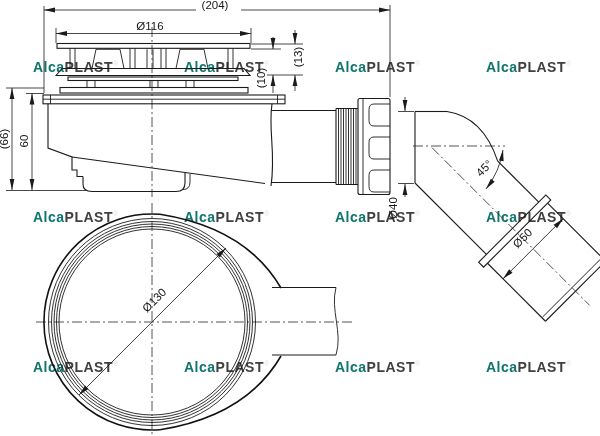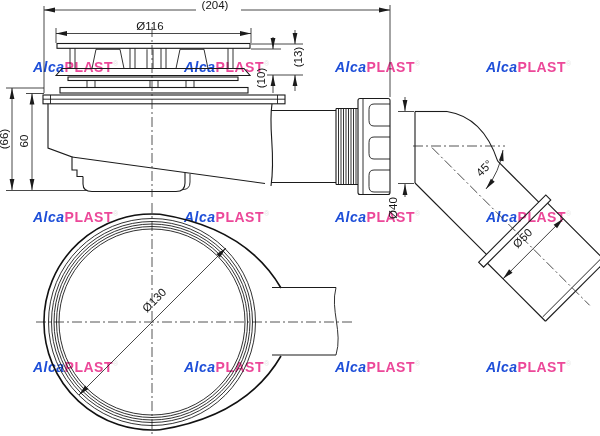--- a/index.html
+++ b/index.html
@@ -1,22 +1,22 @@
 <!DOCTYPE html>
 <html><head>
 <meta charset="utf-8">
 <style>
   html,body{margin:0;padding:0;background:#fff;}
   #stage{position:relative;width:600px;height:436px;background:#fff;overflow:hidden;
          font-family:"Liberation Sans",sans-serif;}
   .wm-layer{position:absolute;inset:0;z-index:0;}
   .wm{position:absolute;white-space:nowrap;font-size:14px;line-height:14px;letter-spacing:.5px;
       user-select:none;}
-  .wm b{color:#1d4ed8;font-weight:700;font-style:italic;}
-  .wm span{color:#ec4899;font-weight:700;}
+  .wm b{color:#0f766e;font-weight:700;}
+  .wm span{color:#404040;font-weight:700;}
   .wm sup{color:#e3e3e3;font-size:7px;}
   svg{position:absolute;left:0;top:0;z-index:1;}
   .ln{stroke:#1b1b1b;fill:none;stroke-width:1.1;}
   .thin{stroke:#1b1b1b;fill:none;stroke-width:0.9;}
   .thick{stroke:#111;fill:none;stroke-width:1.6;}
   .dim{stroke:#1b1b1b;fill:none;stroke-width:0.8;}
   .cl{stroke:#2a2a2a;fill:none;stroke-width:0.8;stroke-dasharray:10 3 2 3;}
   .dimtxt{font-family:"Liberation Sans",sans-serif;font-size:11.5px;fill:#161616;}
 </style>
 </head>

